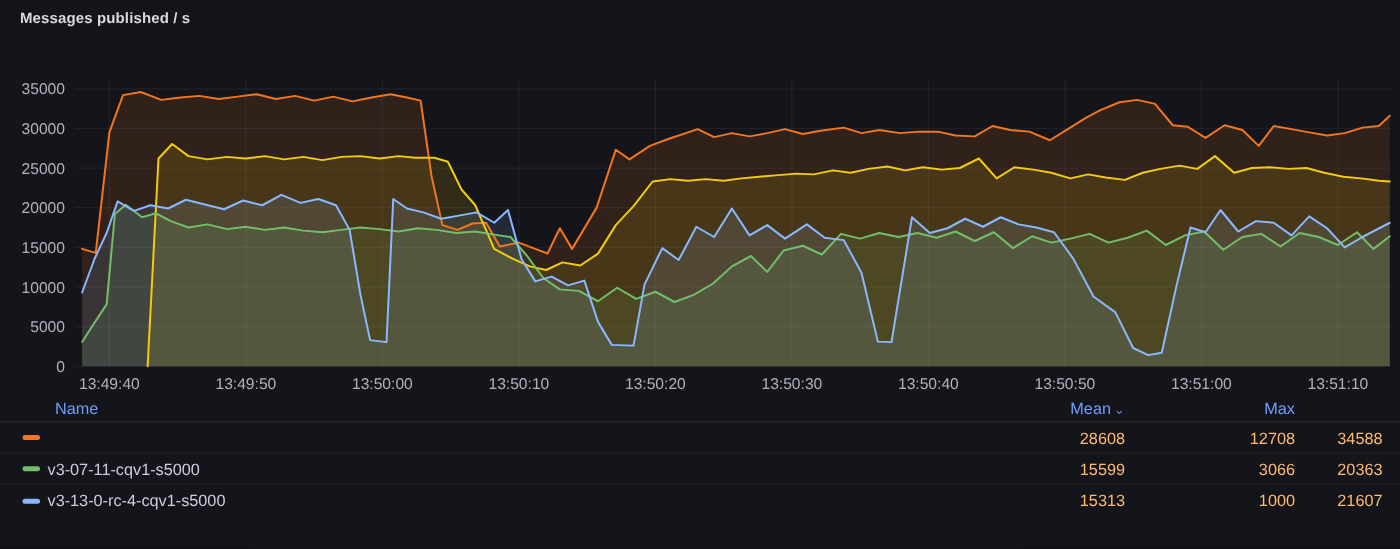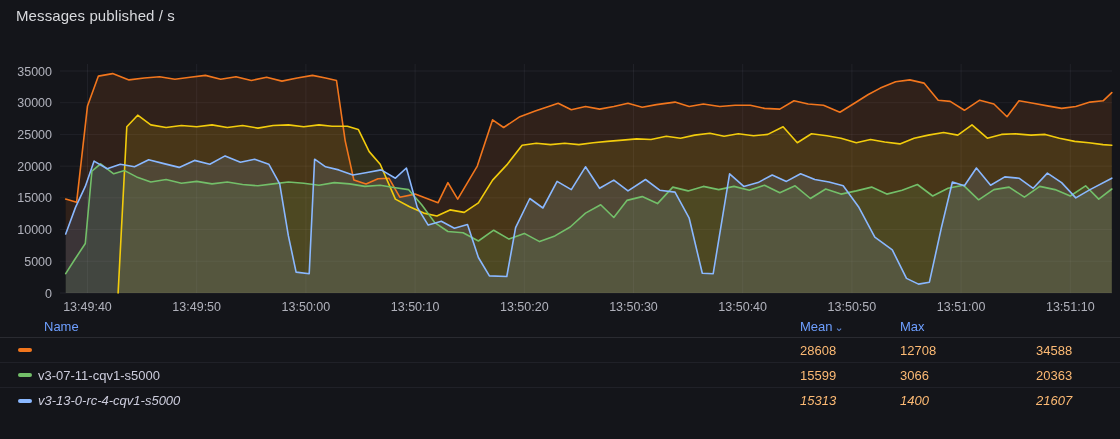--- a/index.html
+++ b/index.html
@@ -2,39 +2,39 @@
 <html><head>
 <meta charset="utf-8">
 <style>
   html,body{margin:0;padding:0;background:#0e0f13;}
   .panel{
     position:relative;width:1120px;height:439px;overflow:hidden;
     background:#14151a;color:#ccccdc;
     font-family:"Liberation Sans","DejaVu Sans",sans-serif;
   }
   .panel-title{
-    position:absolute;top:7px;left:16px;font-size:15px;font-weight:400;
+    position:absolute;top:7px;left:16px;font-size:12px;font-weight:700;
     color:#d8d9dd;letter-spacing:.1px;
   }
   .chart-wrap{position:absolute;top:0;left:0;width:1120px;height:316px;}
   svg text{font-family:"Liberation Sans","DejaVu Sans",sans-serif;}
   .legend{
     position:absolute;top:316px;left:0;right:0;bottom:0;font-size:13px;
   }
   .legend-grid{
     display:grid;grid-template-columns:1fr 100px 136px 70px;
     align-items:center;padding:0 14px 0 18px;box-sizing:border-box;
   }
   .legend-header{height:22px;border-bottom:1px solid rgba(204,204,220,0.12);padding-left:44px;}
   .legend-header .col{color:#6e9fff;font-weight:500;cursor:pointer;}
   .col-name{text-align:left;display:flex;align-items:center;gap:6px;}
-  .col-num{}
+  .col-num{text-align:right;}
   .sort-caret{font-size:11px;color:#6e9fff;opacity:.85;margin-left:2px;}
   .legend-row{height:25px;border-bottom:1px solid rgba(204,204,220,0.07);}
-  .legend-row:last-child{border-bottom:none;font-style:italic;}
+  .legend-row:last-child{border-bottom:none;}
   .series-swatch{
     display:inline-block;width:14px;height:4px;border-radius:2px;flex:0 0 auto;
   }
   .series-name{color:#ccccdc;cursor:pointer;white-space:nowrap;}
   .legend-row .col-num{color:#fdba74;}
 </style>
 </head>
 <body>
 
 <div class="panel">
@@ -121,17 +121,17 @@
       <div class="col-num">3066</div>
       <div class="col-num">20363</div>
     </div>
 
     <div class="legend-grid legend-row">
       <div class="col-name">
         <span class="series-swatch" style="background: rgb(138, 184, 255);"></span>
         <span class="series-name">v3-13-0-rc-4-cqv1-s5000</span>
       </div>
       <div class="col-num">15313</div>
-      <div class="col-num">1400</div>
+      <div class="col-num">1000</div>
       <div class="col-num">21607</div>
     </div>
   </div>
 </div>
 
 </body></html>

